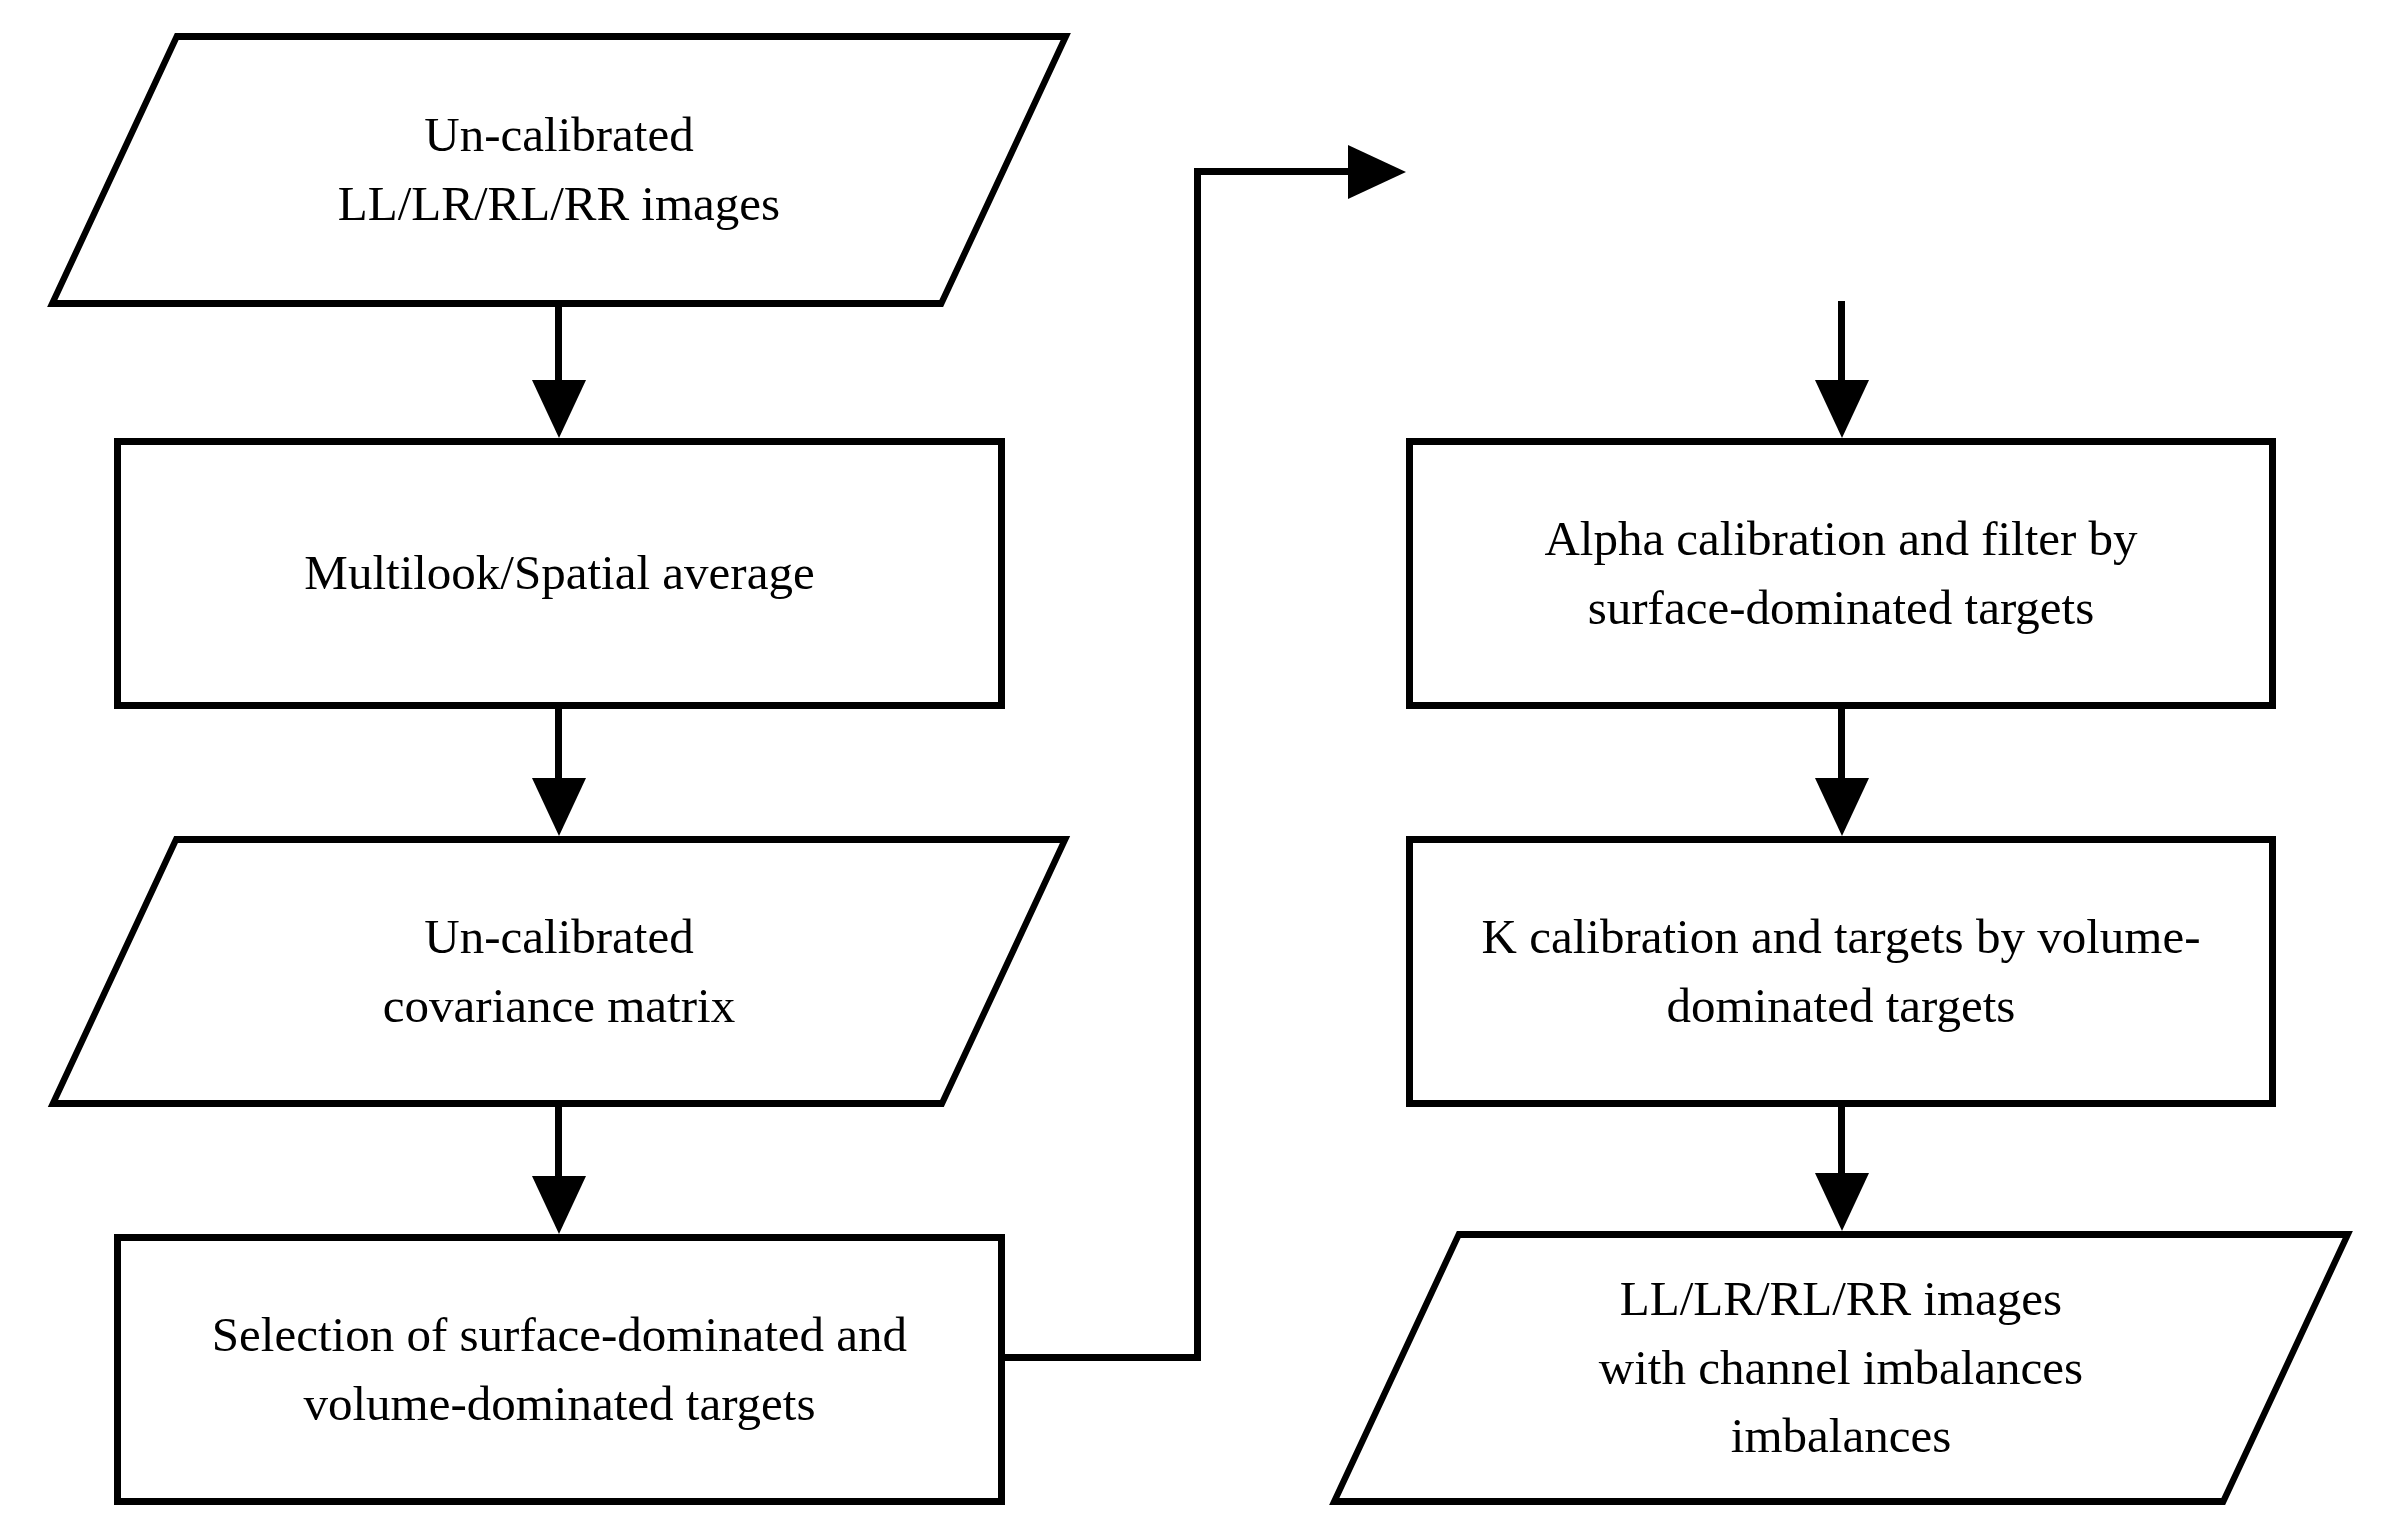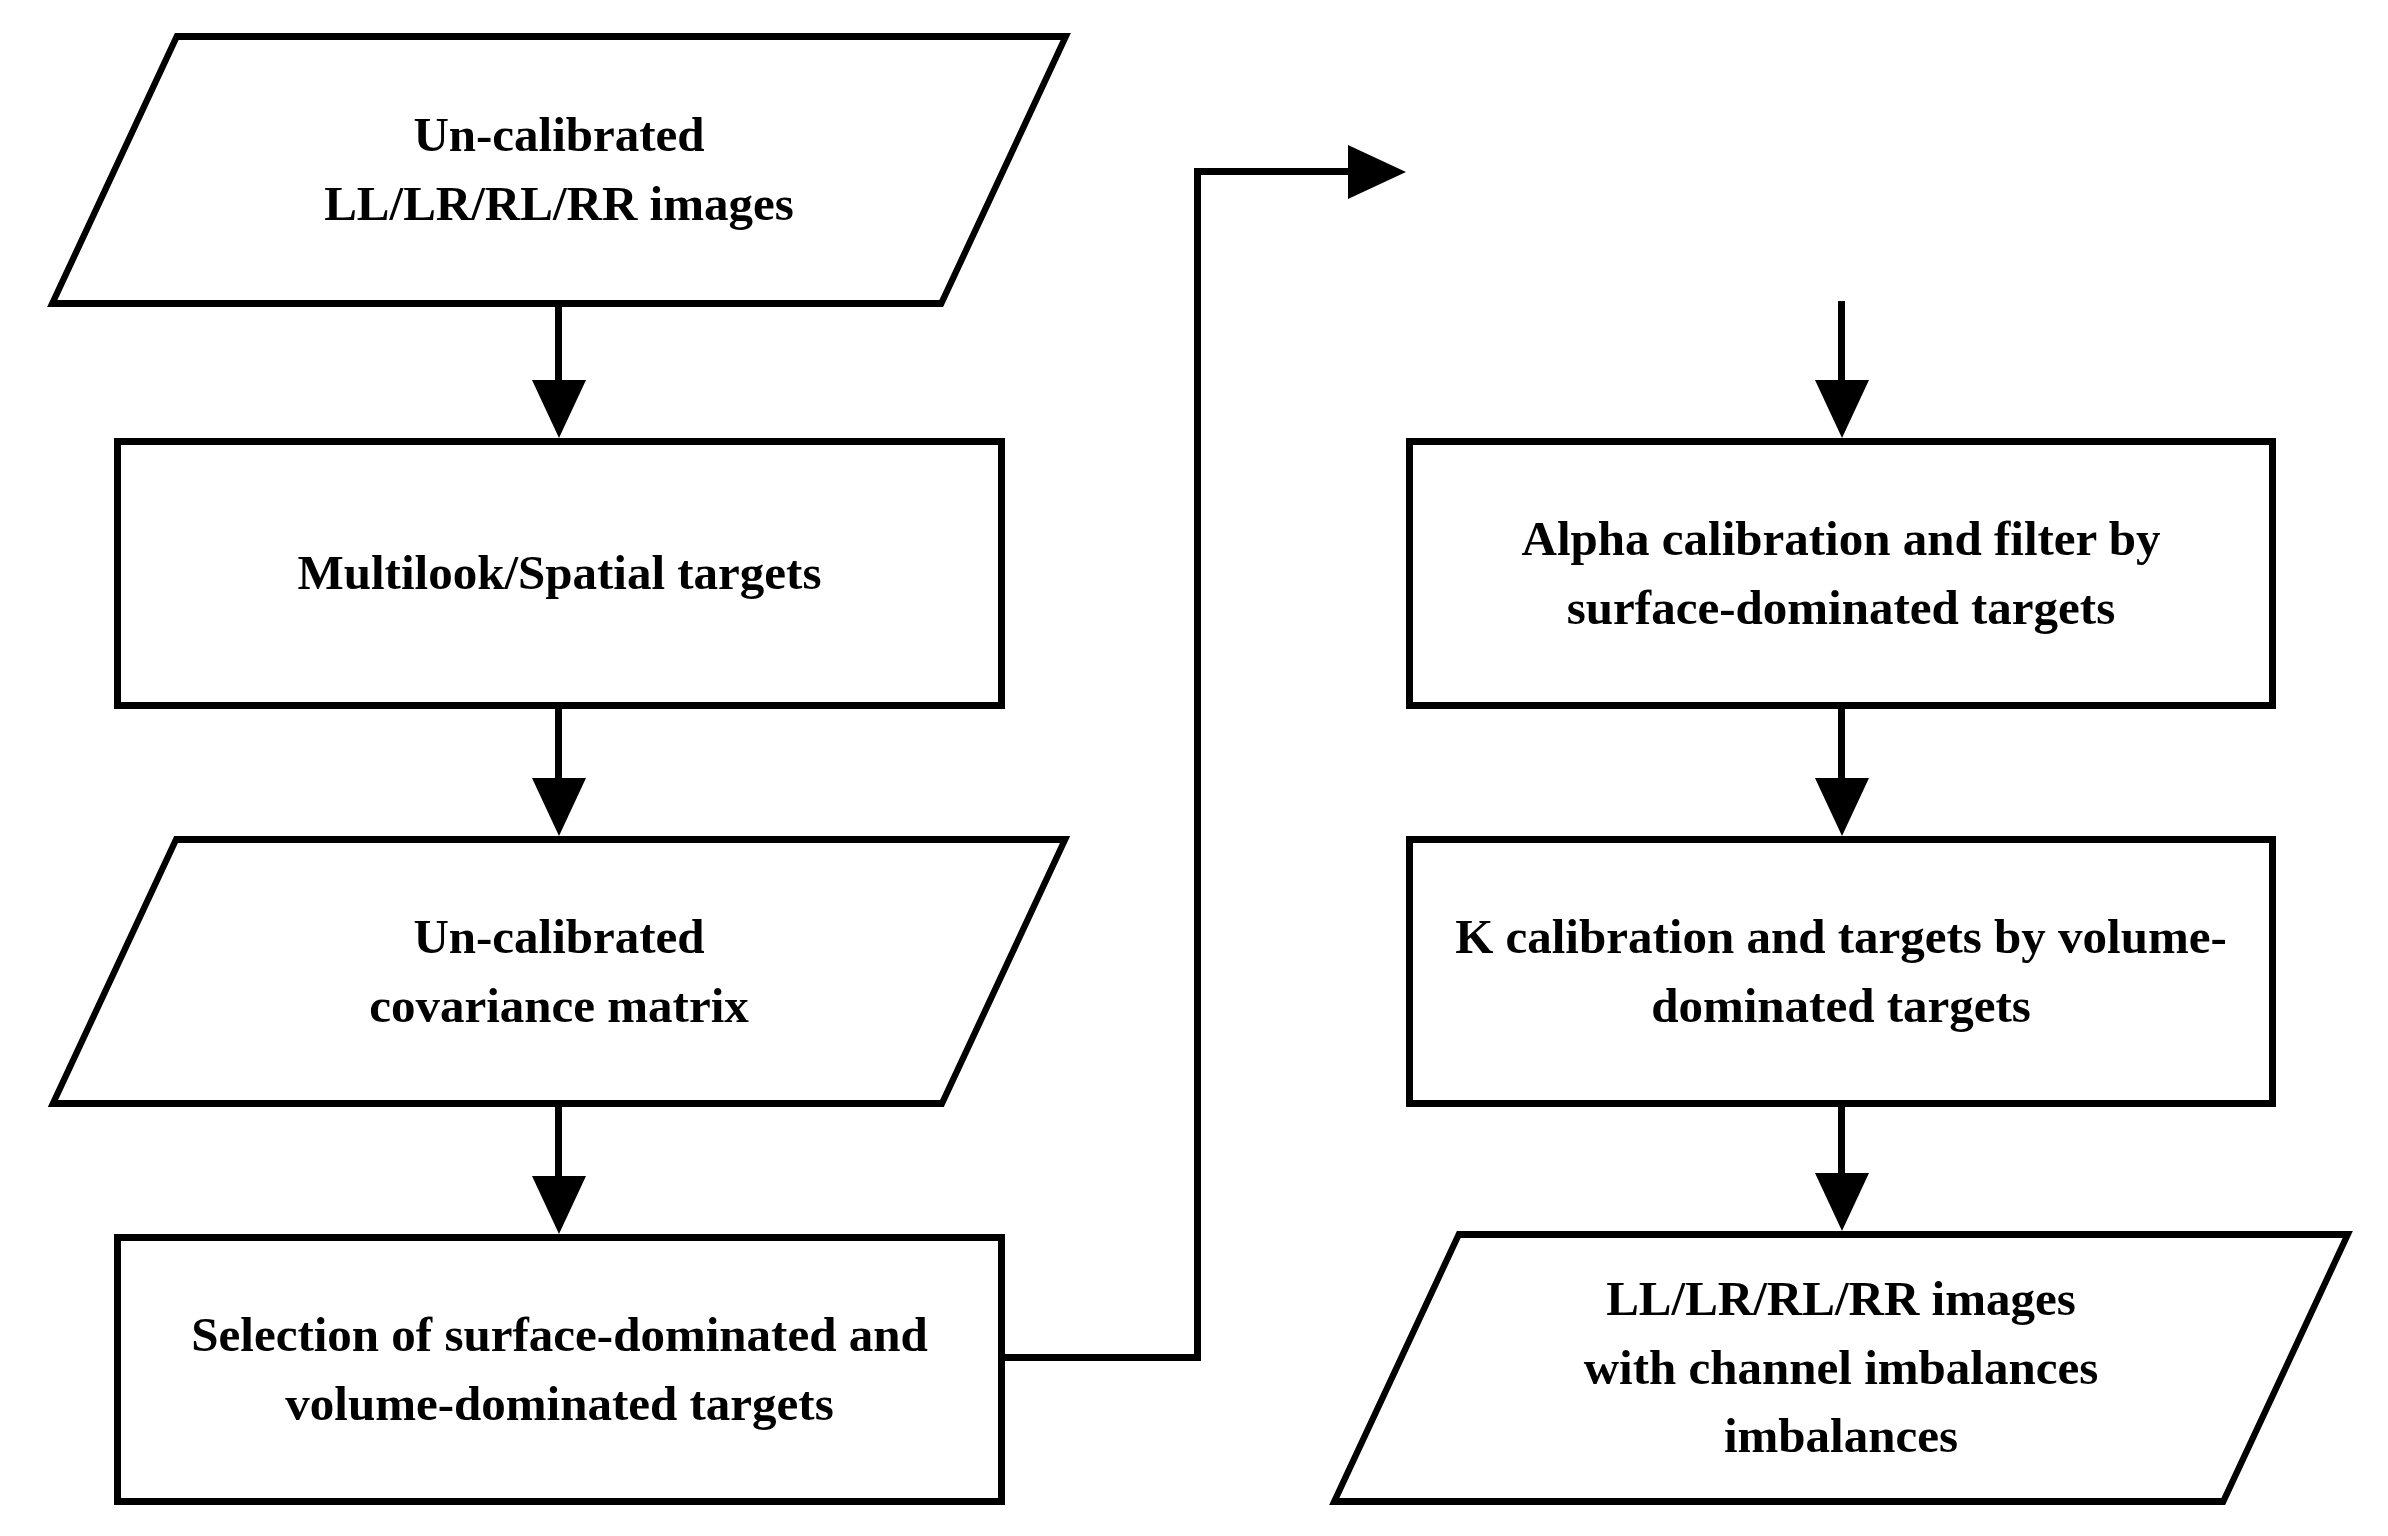--- a/index.html
+++ b/index.html
@@ -11,21 +11,20 @@
     position: relative;
     width: 2388px;
     height: 1536px;
     background: #ffffff;
     font-family: "Liberation Serif", "DejaVu Serif", serif;
     color: #000000;
     overflow: hidden;
   }
   .node {
     position: absolute;
-    font-weight: bold;
   }
   .shape {
     position: absolute;
     inset: 0;
     border: 7px solid #000000;
     background: #ffffff;
     box-sizing: border-box;
   }
   .shape.skewed {
     transform: skewX(-25deg);
@@ -77,21 +76,21 @@
       <div class="line">LL/LR/RL/RR images</div>
     </div>
   </div>
 
   <div class="edge-line" style="left:555px; top:304px; width:7px; height:78px;"></div>
   <div class="arrowhead-down" style="left:532px; top:380px;"></div>
 
   <div class="node" style="left:114px; top:438px; width:891px; height:271px;">
     <div class="shape"></div>
     <div class="label">
-      <div class="line">Multilook/Spatial targets</div>
+      <div class="line">Multilook/Spatial average</div>
     </div>
   </div>
 
   <div class="edge-line" style="left:555px; top:706px; width:7px; height:76px;"></div>
   <div class="arrowhead-down" style="left:532px; top:778px;"></div>
 
   <div class="node" style="left:111px; top:836px; width:896px; height:271px;">
     <div class="shape skewed"></div>
     <div class="label">
       <div class="line">Un-calibrated</div>

